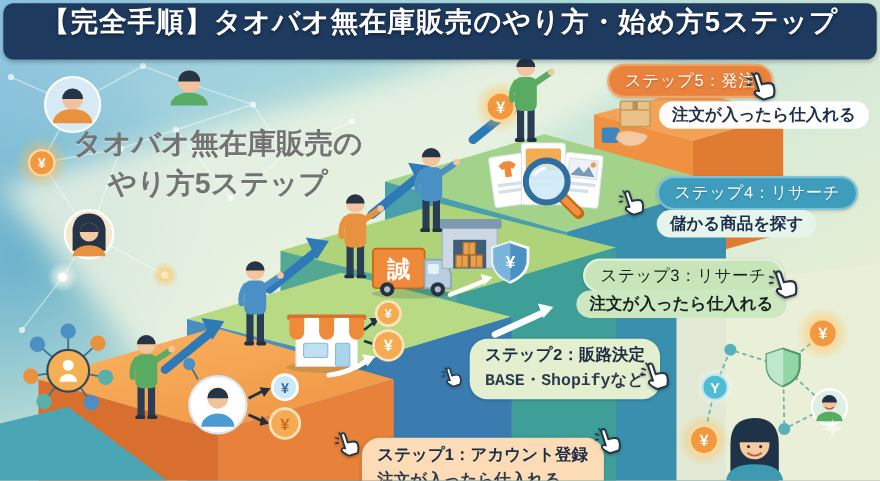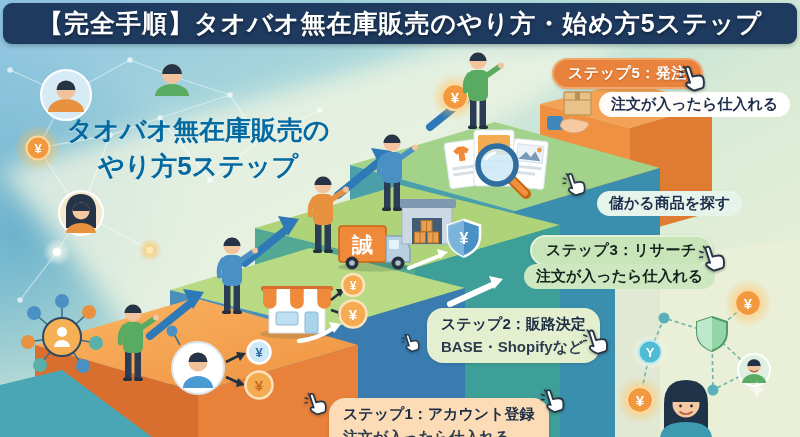--- a/index.html
+++ b/index.html
@@ -2,47 +2,47 @@
 <html><head>
 <meta charset="utf-8">
 <style>
   html,body{margin:0;padding:0;background:#555;}
   .canvas{position:relative;width:800px;height:437px;overflow:hidden;
     font-family:"Liberation Sans",sans-serif;background:#cfe6dc;}
   .scene{position:absolute;left:0;top:0;}
   svg{display:block;}
   svg text{font-family:"Liberation Sans",sans-serif;font-weight:bold;}
 
-  .header{position:absolute;left:3px;right:3px;top:3px;height:41px;
-    background:#1e3a5f;border-radius:9px;display:flex;align-items:center;justify-content:center;
+  .header{position:absolute;left:3px;right:3px;top:3px;height:51px;
+    background:#1e3a5f;border-radius:9px;display:flex;justify-content:center;
     z-index:20;box-shadow:0 2px 4px rgba(0,0,0,.25);}
   .header span{color:#fff;font-size:25px;font-weight:bold;letter-spacing:1px;
     text-shadow:0 2px 3px rgba(0,0,0,.4);white-space:nowrap;}
 
   .main-title{position:absolute;left:48px;top:112px;width:300px;text-align:center;
-    color:#0369a1;font-size:26px;font-weight:bold;line-height:1.4;z-index:6;
+    color:#737373;font-size:26px;font-weight:bold;line-height:1.4;z-index:6;
     text-shadow:0 1px 0 rgba(255,255,255,.5);}
 
-  .pill{position:absolute;border-radius:18px;padding:4px 14px;font-size:15px;font-weight:bold;
+  .pill{position:absolute;border-radius:18px;padding:4px 14px;font-size:15px;font-weight:normal;
     letter-spacing:.5px;z-index:10;box-shadow:0 1px 3px rgba(0,0,0,.18);white-space:nowrap;}
   .sub{position:absolute;border-radius:14px;padding:3px 12px;font-size:15px;font-weight:bold;
     color:#1d2f4d;z-index:10;white-space:nowrap;}
   .l5p{left:552px;top:58px;background:#e8823c;color:#fff;border:2px solid #f2a869;
     text-shadow:0 1px 2px rgba(120,50,0,.35);}
   .l5s{left:599px;top:92px;background:rgba(255,255,255,.96);font-family:Liberation Serif, serif;}
   .l4p{left:597px;top:160px;background:#3e9dbd;color:#fff;border:2px solid #7cc3da;
     text-shadow:0 1px 2px rgba(0,60,80,.35);}
   .l4s{left:597px;top:191px;background:#e7f4ec;font-family:Liberation Serif, serif;}
   .l3p{left:530px;top:235px;background:#c8e5ba;color:#14231c;border:2px solid #e2f2d8;}
   .l3s{left:524px;top:264px;background:#cde7c0;color:#14231c;}
   .box{position:absolute;border-radius:16px;padding:5px 14px;font-size:15px;color:#1c2c44;
     line-height:1.5;z-index:10;box-shadow:0 1px 3px rgba(0,0,0,.15);white-space:nowrap;}
   .box .b1{font-weight:bold;}
   .box .b2{font-weight:bold;opacity:.92;}
-  .l2b{left:427px;top:308px;background:#e4efcf;}
+  .l2b{left:427px;top:308px;background:#e4efcf;font-family:Liberation Mono, monospace;}
   .l1b{left:329px;top:374px;background:#fbdcb6;margin-top:24px;}
 
   .cursor{position:absolute;z-index:15;filter:drop-shadow(0 1px 1.5px rgba(0,0,0,.35));}
   .cursor svg{width:100%;height:100%;}
 </style>
 </head>
 <body>
 
 <div class="canvas">
 
@@ -411,20 +411,21 @@
   </div>
 
   <div class="main-title">
     <div>タオバオ無在庫販売の</div>
     <div>やり方5ステップ</div>
   </div>
 
   <div class="pill l5p">ステップ5：発注</div>
   <div class="sub l5s">注文が入ったら仕入れる</div>
 
+  <div class="pill l4p">ステップ4：リサーチ</div>
   <div class="sub l4s">儲かる商品を探す</div>
 
   <div class="pill l3p">ステップ3：リサーチ</div>
   <div class="sub l3s">注文が入ったら仕入れる</div>
 
   <div class="box l2b">
     <div class="b1">ステップ2：販路決定</div>
     <div class="b2">BASE・Shopifyなど</div>
   </div>
 

